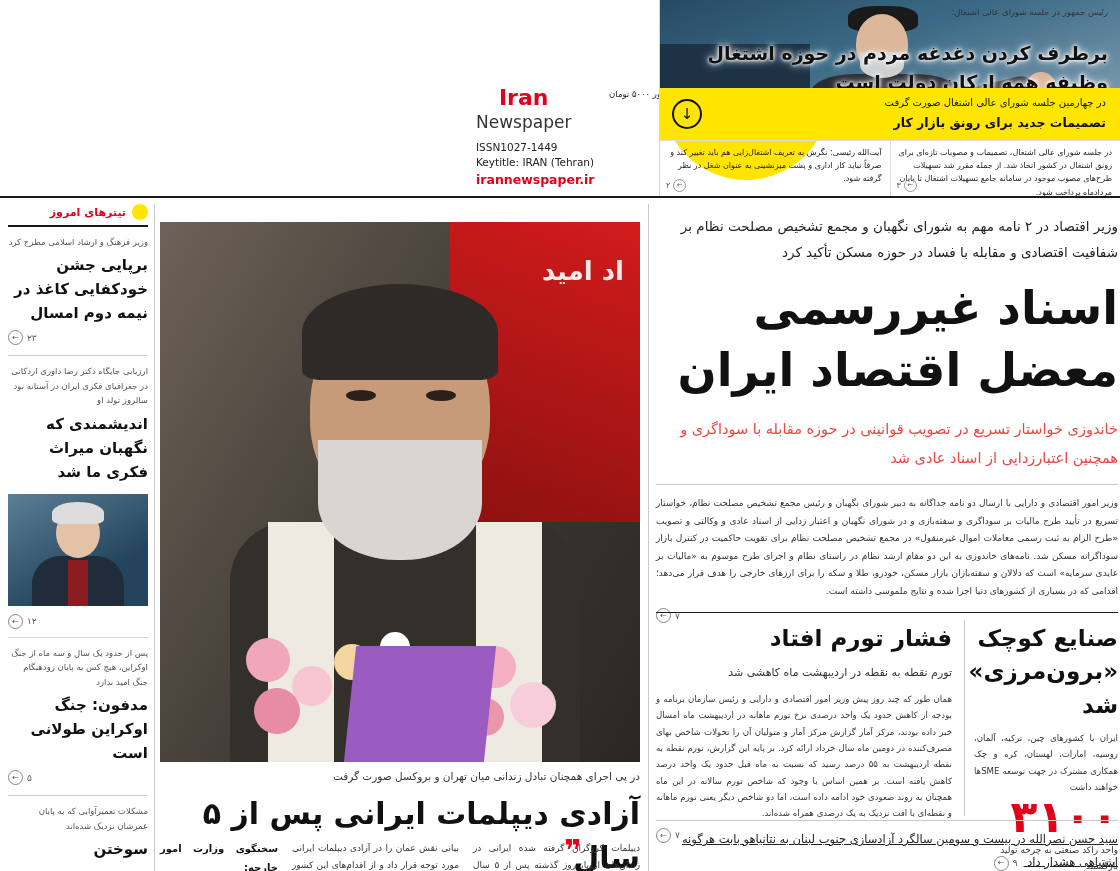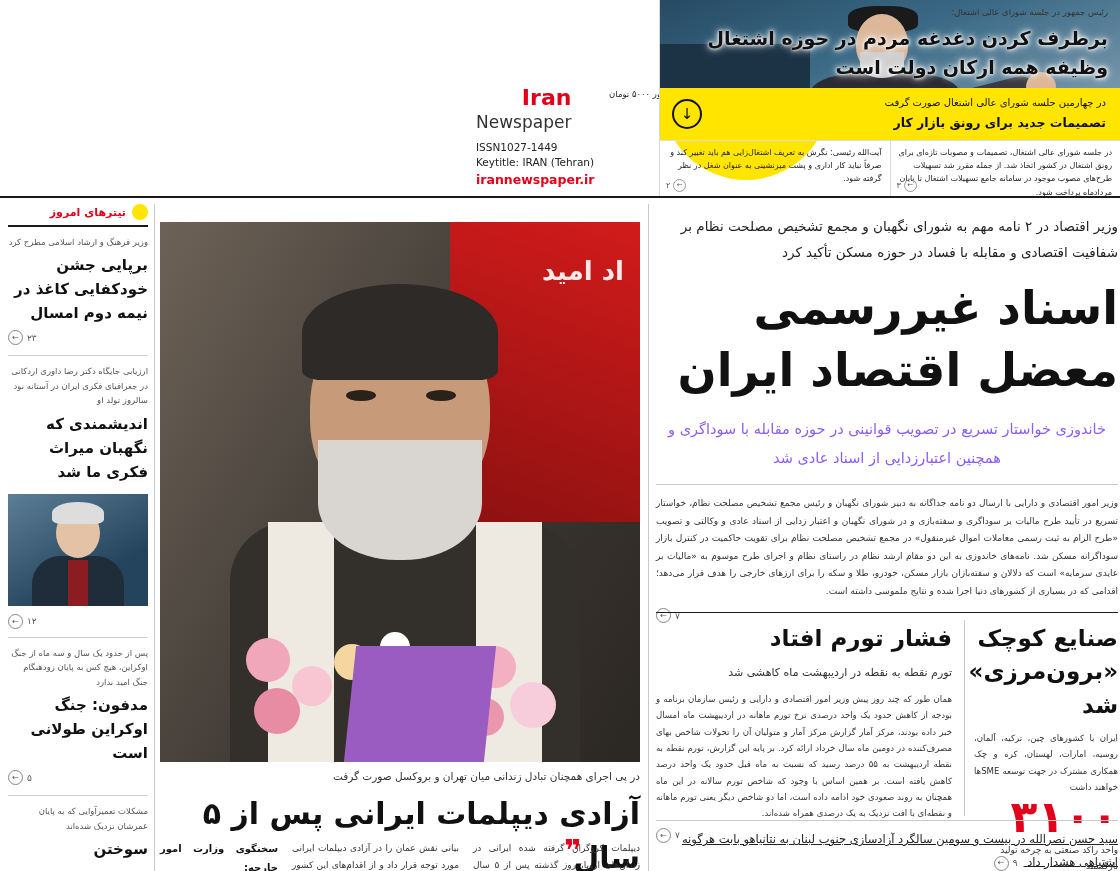--- a/index.html
+++ b/index.html
@@ -42,21 +42,21 @@
   }
   .masthead-meta div { white-space: nowrap; }
 
   
   .iran-news-block {
     position: absolute; top: 0; left: 462px; width: 198px; height: 196px;
     border-right: 1px solid #d8d8d8;
   }
   .iran-news-title {
     position: absolute; top: 86px; left: 14px;
-    direction: ltr; text-align: right;
+    direction: ltr; text-align: center;
     color: #E2001A; font-size: 22px; font-weight: 700; line-height: 1.05;
   }
   .iran-news-title .sub { color: #333; font-weight: 400; font-size: 17px; }
   .issn {
     position: absolute; top: 140px; left: 14px;
     direction: ltr; text-align: left;
     font-size: 10.5px; color: #222; line-height: 1.45;
   }
   .site-url {
     position: absolute; top: 172px; left: 14px;
@@ -96,21 +96,21 @@
   .lead-photo .hand {
     position: absolute; left: 366px; top: 72px; width: 30px; height: 30px;
     background: #dcb79a; border-radius: 50%;
   }
   .headline-overlay {
     position: absolute; top: 6px; left: 660px; width: 460px;
     direction: rtl; text-align: right;
     padding: 0 12px;
   }
   .headline-overlay .k1 {
-    font-size: 8.5px; color: #333; line-height: 1.5; margin-bottom: 5px;
+    font-size: 8.5px; color: #333; line-height: 1.5; margin-bottom: 20px;
   }
   .headline-overlay .h1 {
     font-size: 19px; font-weight: 700; color: #111; line-height: 1.55;
     text-shadow: 0 0 5px #fff, 0 0 10px #fff, 0 0 3px #fff;
   }
 
   .yellow-bar {
     position: absolute; top: 88px; left: 660px; width: 460px; height: 52px;
     background: #FFE500;
     display: flex; align-items: center; direction: rtl;
@@ -258,21 +258,21 @@
     direction: rtl; text-align: right;
   }
   .lead-kicker {
     font-size: 13.5px; color: #222; line-height: 1.9; margin-bottom: 12px;
   }
   .lead-title {
     font-size: 46px; font-weight: 700; color: #111;
     line-height: 1.35; letter-spacing: -0.5px; margin-bottom: 14px;
   }
   .lead-sub {
-    font-size: 14.5px; color: #8b5cf6; line-height: 1.95; margin-bottom: 12px; text-align: center;
+    font-size: 14.5px; color: #ef4444; line-height: 1.95; margin-bottom: 12px;
   }
   .lead-rule { height: 1px; background: #c9c9c9; margin: 10px 0 10px; }
   .lead-body {
     font-size: 9px; line-height: 1.95; color: #333; text-align: justify;
   }
   .lead-pager {
     margin-top: 8px; display: flex; align-items: center; gap: 4px; direction: ltr;
   }
   .lead-pager .circ {
     width: 15px; height: 15px; border-radius: 50%; border: 1px solid #888;

